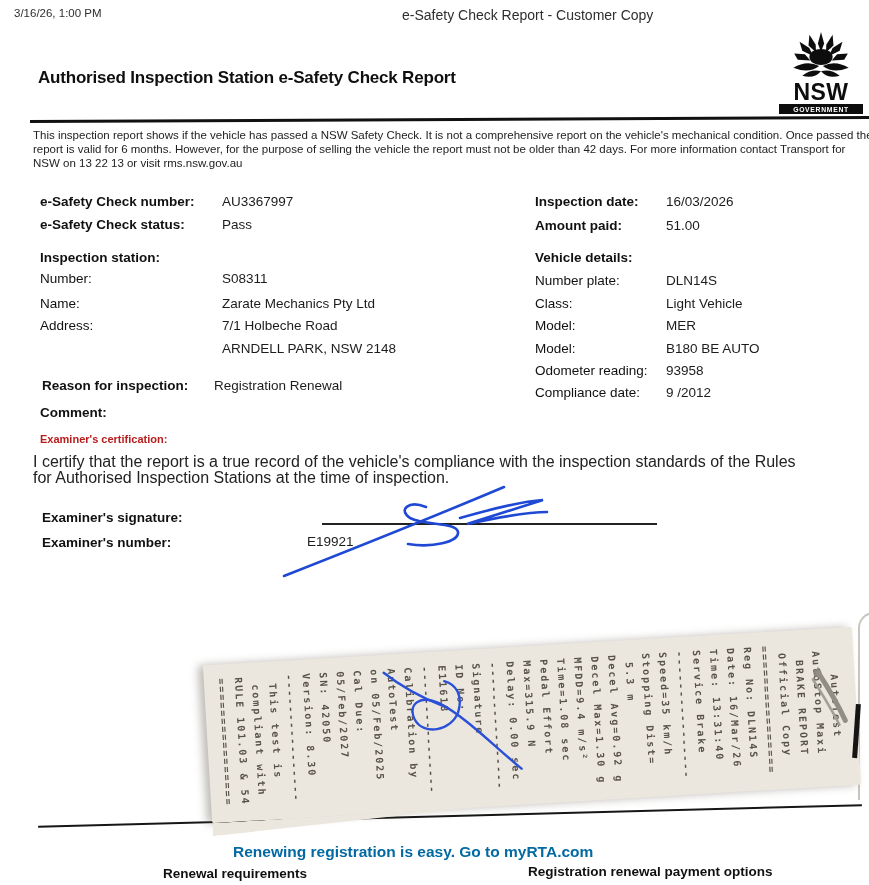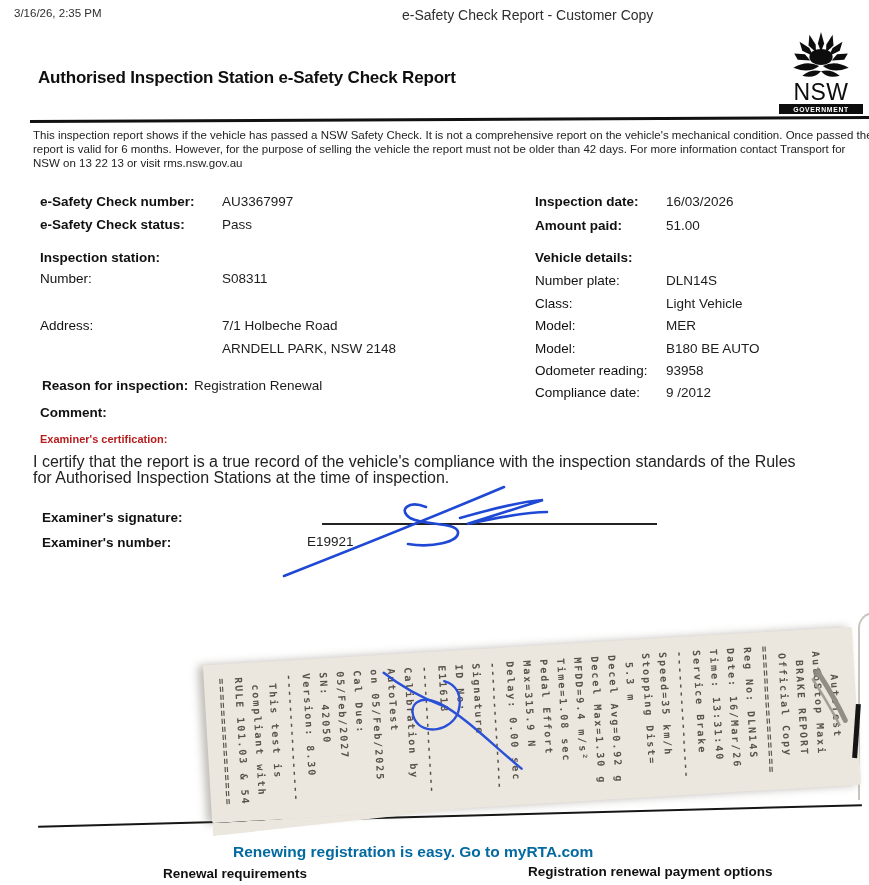--- a/index.html
+++ b/index.html
@@ -4,21 +4,21 @@
 <style>
   html,body{margin:0;padding:0;background:#fff;}
   .page{position:relative;width:869px;height:885px;background:#ffffff;overflow:hidden;
         font-family:"Liberation Sans",sans-serif;color:#1c1c1c;}
 
   .print-ts{position:absolute;left:14px;top:7px;font-size:11.5px;color:#2e2e2e;}
   .print-doc{position:absolute;left:402px;top:7px;font-size:14px;color:#2e2e2e;}
 
   .logo{position:absolute;left:779px;top:32px;width:84px;text-align:center;}
   .logo svg{display:block;margin:0 auto;}
-  .logo .nsw{font-size:23px;font-weight:normal;line-height:21px;letter-spacing:.5px;color:#0d0d0d;}
+  .logo .nsw{font-size:23px;font-weight:bold;line-height:21px;letter-spacing:.5px;color:#0d0d0d;}
   .logo .gov{background:#0d0d0d;color:#fff;font-size:6.8px;font-weight:bold;letter-spacing:.7px;
              padding:2px 0 1px;margin-top:1px;}
 
   .title{position:absolute;left:38px;top:68px;font-size:17px;font-weight:bold;color:#0f0f0f;letter-spacing:-.2px;}
   .rule-top{position:absolute;left:30px;top:118px;width:839px;height:2.6px;background:#111;transform:rotate(-.28deg);}
 
   .intro{position:absolute;left:33px;top:128px;width:842px;font-size:11.5px;line-height:14.1px;color:#222;}
 
   .row{position:absolute;left:40px;display:flex;font-size:13.5px;white-space:nowrap;line-height:18px;}
   .row .lab{font-weight:bold;width:182px;flex:none;color:#111;}
@@ -55,21 +55,21 @@
              border-left:2.5px solid #c9c5be;border-top:2.5px solid #c9c5be;
              border-top-left-radius:16px;z-index:0;}
   .dash-frag{position:absolute;left:854px;top:704px;width:4.5px;height:54px;background:#151515;
              transform:rotate(4deg);z-index:3;}
 </style>
 </head>
 <body>
 
 <div class="page">
 
-  <div class="print-ts">3/16/26, 2:35 PM</div>
+  <div class="print-ts">3/16/26, 1:00 PM</div>
   <div class="print-doc">e-Safety Check Report - Customer Copy</div>
 
   <div class="logo">
     <span>
       <svg width="58" height="50" viewBox="0 0 64 56">
         <g fill="#0d0d0d">
           <path d="M32 0 L35.5 13 L32 22 L28.5 13 Z"></path>
           <path d="M19 3 L26 14 L26.5 23 L18 15 Z"></path>
           <path d="M45 3 L38 14 L37.5 23 L46 15 Z"></path>
           <path d="M8 11 L19 18 L23 27 L11 21 Z"></path>
@@ -101,27 +101,31 @@
     <span class="lab">e-Safety Check status:</span>
     <span class="val">Pass</span>
   </div>
   <div class="row" style="top:249px">
     <span class="lab">Inspection station:</span>
   </div>
   <div class="row" style="top:270px">
     <span class="lab" style="font-weight:normal">Number:</span>
     <span class="val">S08311</span>
   </div>
+  <div class="row" style="top:295px">
+    <span class="lab" style="font-weight:normal">Name:</span>
+    <span class="val">Zarate Mechanics Pty Ltd</span>
+  </div>
   <div class="row" style="top:317px">
     <span class="lab" style="font-weight:normal">Address:</span>
     <span class="val">7/1 Holbeche Road</span>
   </div>
   <div class="cont" style="top:340px">ARNDELL PARK, NSW 2148</div>
   <div class="row" style="top:377px;left:42px">
-    <span class="lab" style="width:152px">Reason for inspection:</span>
+    <span class="lab" style="width:172px">Reason for inspection:</span>
     <span class="val">Registration Renewal</span>
   </div>
   <div class="row" style="top:404px">
     <span class="lab">Comment:</span>
   </div>
 
   <div class="row r" style="top:193px">
     <span class="lab">Inspection date:</span>
     <span class="val">16/03/2026</span>
   </div>

